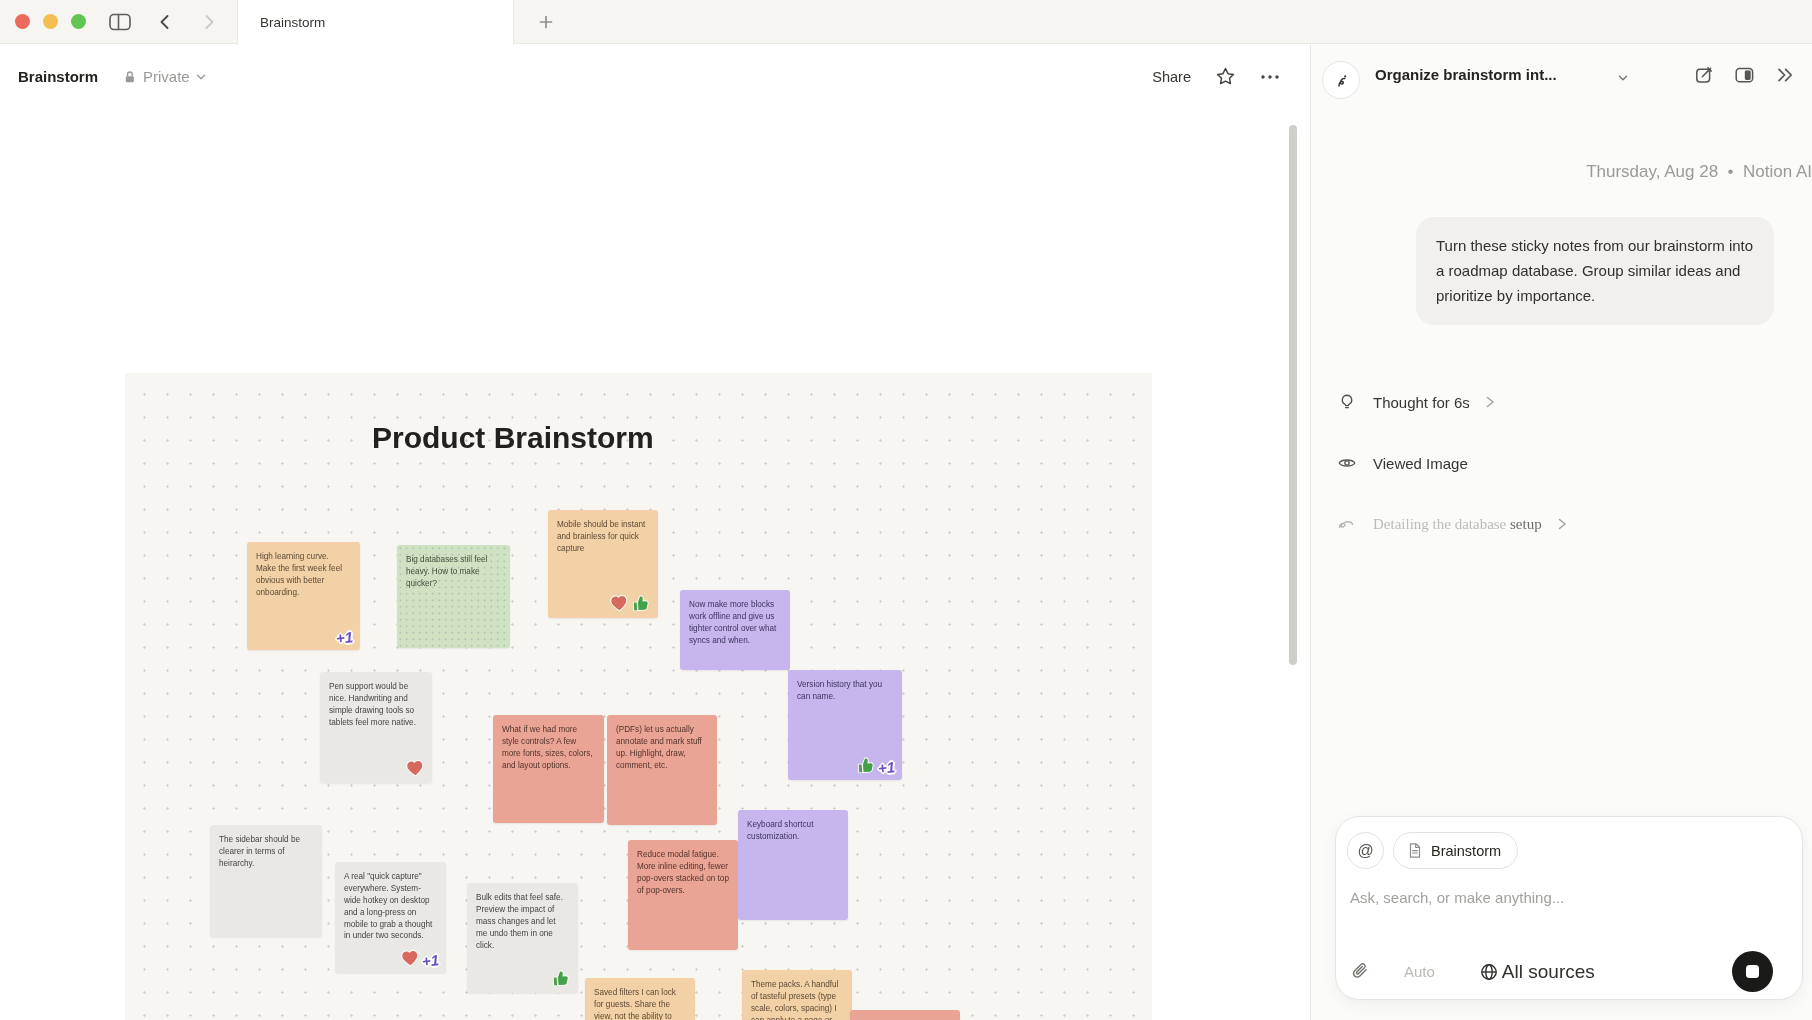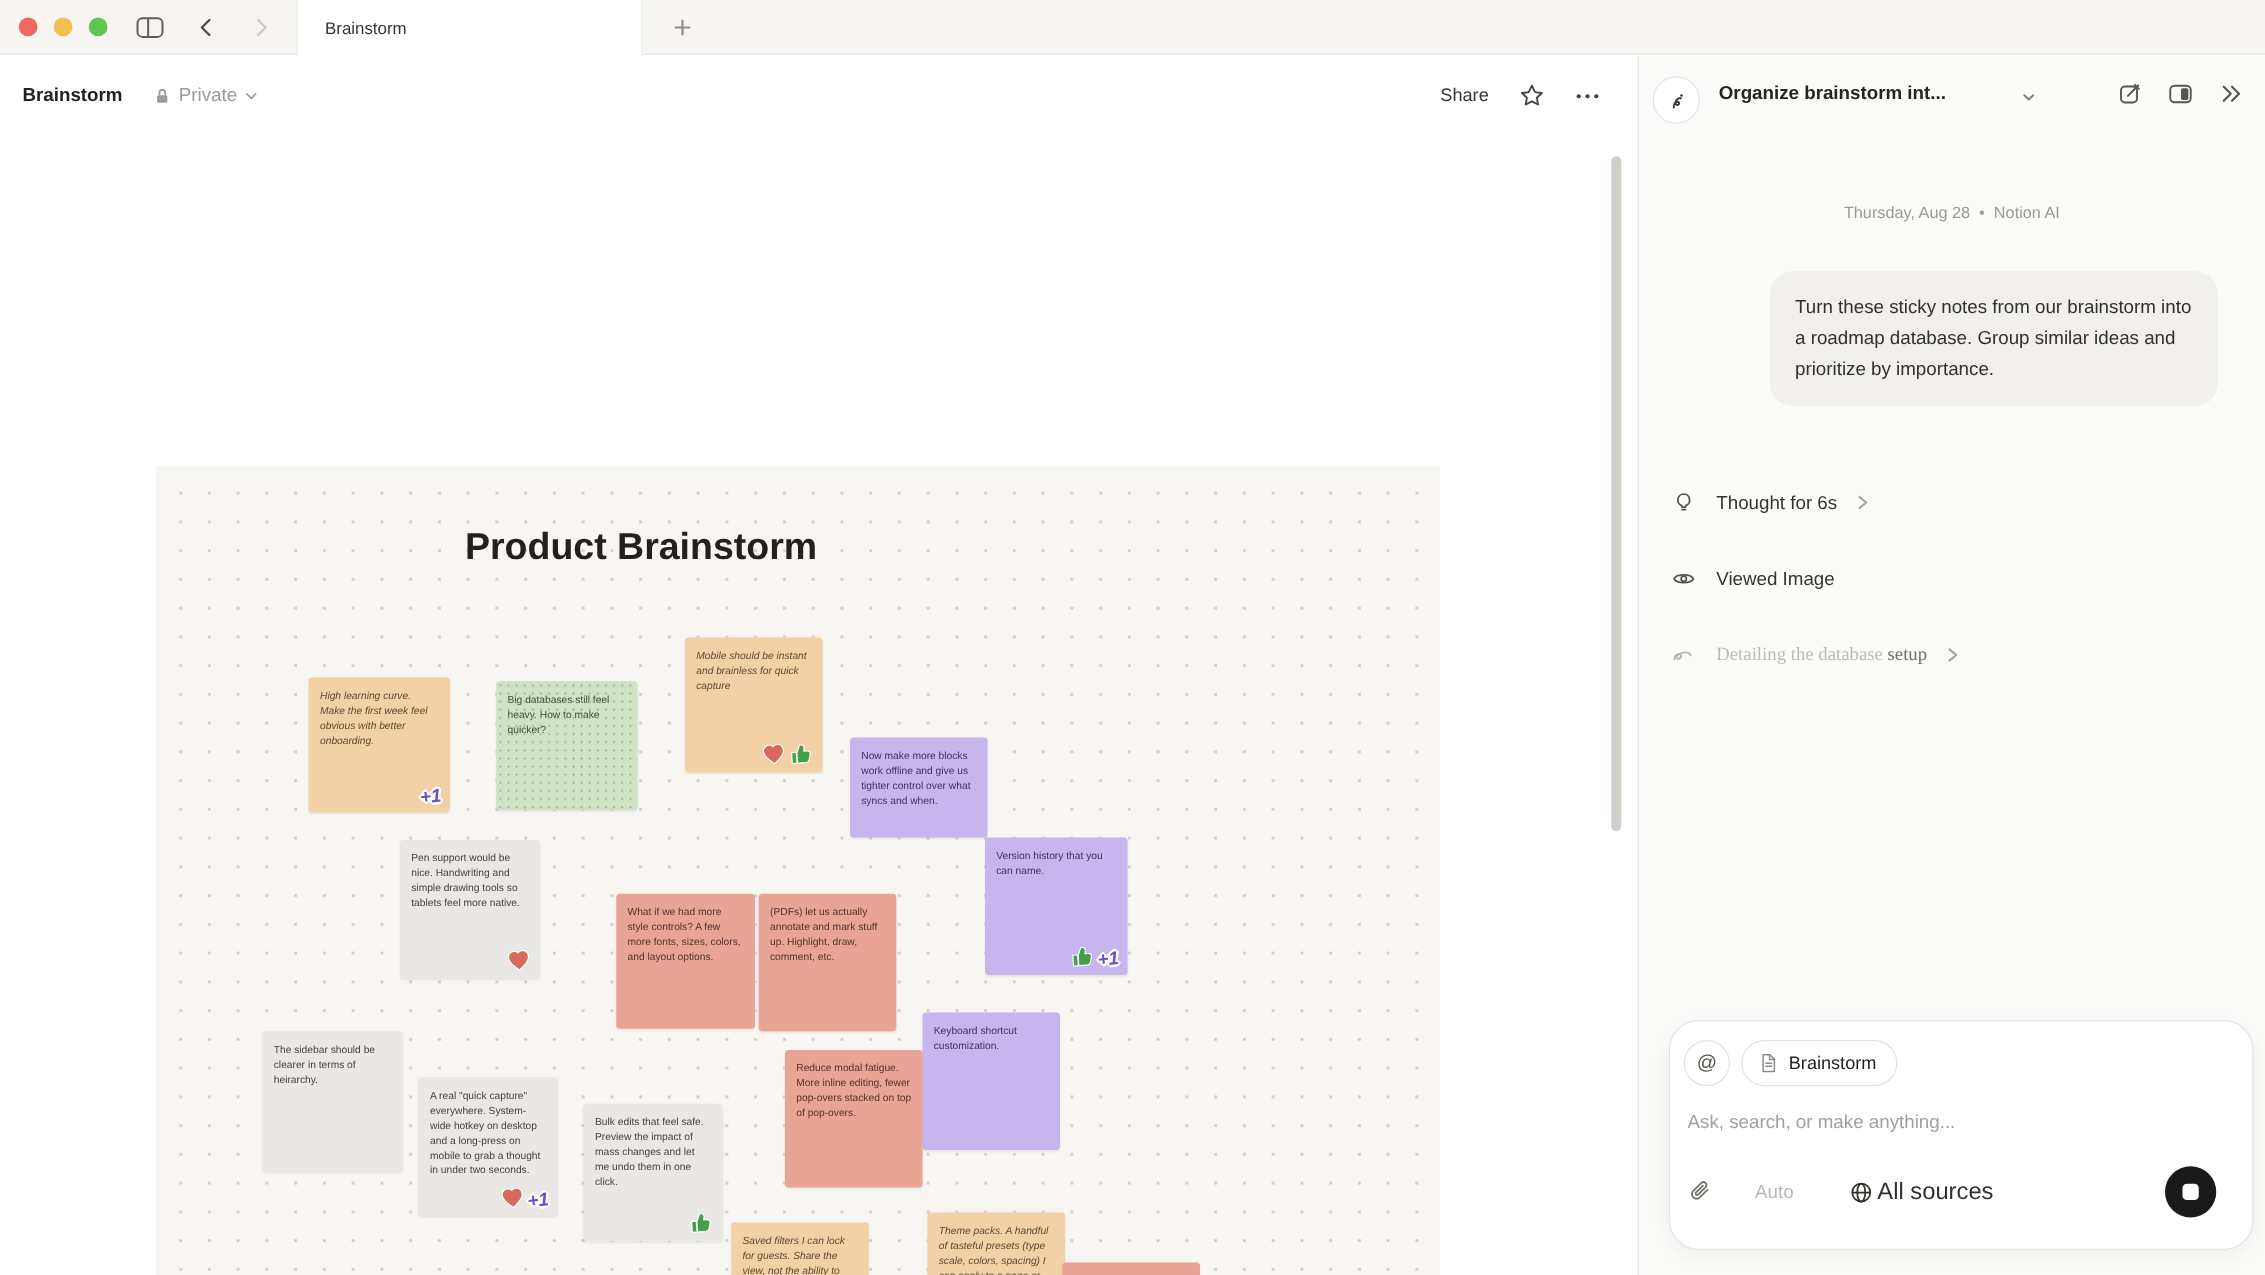--- a/index.html
+++ b/index.html
@@ -32,21 +32,21 @@
   .main { position:absolute; left:0; top:108px; width:1310px; height:912px; background:#fff; overflow:hidden; }
   .page-title { position:absolute; left:128px; top:280px; font-size:41px; font-weight:700;
     letter-spacing:-0.6px; color:#1d1c19; }
   .board { position:absolute; left:125px; top:265px; width:1027px; height:647px;
     background-color:#f7f6f3;
     background-image:radial-gradient(#d5d2cc 1.2px, transparent 1.4px);
     background-size:23px 23px; background-position:8px 10px; overflow:hidden; }
   .board-title { position:absolute; left:247px; top:48px; font-size:30px; font-weight:700; color:#23211e; }
   .note { position:absolute; border-radius:3px; box-shadow:0 1px 2px rgba(0,0,0,.07); }
   .note-text { padding:9px 9px; font-size:8.2px; line-height:1.45; }
-  .note-orange .note-text { color:#5c4a33;font-style:italic; }
+  .note-orange .note-text { color:#5c4a33; }
   .note-green  .note-text { color:#3c4a34; }
   .note-purple .note-text { color:#3b3360; }
   .note-gray   .note-text { color:#47443f; }
   .note-red    .note-text { color:#53332c; }
   .note.textured::after { content:""; position:absolute; inset:0; border-radius:inherit;
     background-image:radial-gradient(#a9a7a2 .8px, transparent 1px);
     background-size:6.5px 6.5px; opacity:.85; }
   .stickers { position:absolute; right:7px; bottom:5px; display:flex; align-items:flex-end; gap:2px; z-index:2; }
   .sticker-svg { width:20px; height:20px; }
   .plus-one { font-size:15px; font-weight:700; font-style:italic; color:#6b4ec2;
@@ -57,22 +57,22 @@
 
   
   .panel { position:absolute; left:1310px; top:45px; width:502px; height:975px;
     background:#fbfbfa; border-left:1px solid #e8e6e3; }
   .panel-header { position:absolute; left:0; top:0; width:100%; height:63px; }
   .ai-face { position:absolute; left:11px; top:16px; width:38px; height:38px; border-radius:50%;
     background:#fff; border:1px solid #e7e5e2; display:flex; align-items:center; justify-content:center; }
   .thread-title { position:absolute; left:64px; top:21px; font-size:15px; font-weight:600; color:#26241f; }
   .title-chev { position:absolute; left:305px; top:26px; }
   .panel-header-icons { position:absolute; right:16px; top:20px; display:flex; gap:20px; align-items:center; }
-  .date-line { position:absolute; left:0; top:117px; width:100%; text-align:center;
-    font-size:13px; color:#9b9a97; }
+  .date-line { position:absolute; left:0; top:117px; width:100%; text-align:right;
+    font-size:17px; color:#9b9a97; }
   .date-line b { font-weight:400; color:#9b9a97; }
   .bubble { position:absolute; left:105px; top:172px; width:358px; background:#f1f0ee;
     border-radius:18px; padding:17px 20px; font-size:15px; line-height:1.65; color:#32302c; }
   .steps { position:absolute; left:26px; top:345px; width:440px;text-align:right; }
   .step-row { display:flex; align-items:center; height:24px; margin-bottom:37px; gap:16px; }
   .step-row .step-label { font-size:15px; color:#37352f; }
   .step-row.muted { color:#bdbbb7;font-family:Liberation Serif, serif; }
   .step-row.muted .step-label { color:#bdbbb7; }
   .step-row.muted .step-label .emph { color:#6f6d69; }
   .step-icon { width:20px; height:20px; color:#57554f; flex:0 0 20px; }
@@ -84,21 +84,21 @@
     border:1px solid #e6e4e1; border-radius:24px; box-shadow:0 5px 16px rgba(0,0,0,.05); }
   .at-btn { position:absolute; left:11px; top:15px; width:37px; height:37px; border-radius:50%;
     border:1px solid #e3e2df; background:#fff; display:flex; align-items:center; justify-content:center;
     font-size:16px; color:#57554f; }
   .chip { position:absolute; left:57px; top:15px; height:37px; border-radius:19px;
     border:1px solid #e3e2df; background:#fff; display:flex; align-items:center; gap:8px;
     padding:0 16px 0 13px; font-size:14.5px; color:#26241f; }
   .composer-input { position:absolute; left:14px; top:72px; width:420px; border:0; outline:0;
     font-size:15px; color:#37352f; background:transparent; font-family:inherit; }
   .composer-input::placeholder { color:#a3a19d; }
-  .composer-bottom { position:absolute; left:14px; top:116px; width:440px; height:41px;
+  .composer-bottom { position:absolute; left:14px; top:134px; width:440px; height:41px;
     display:flex; align-items:center; }
   .auto-label { font-size:15px; color:#bbb9b5; margin-left:33px; }
   .sources { display:flex; align-items:center; gap:3px; margin-left:44px; font-size:19px;
     font-weight:500; color:#32302c; }
   .stop-btn { position:absolute; right:17px; top:0; width:41px; height:41px; border-radius:50%;
     background:#1a1a19; display:flex; align-items:center; justify-content:center; }
   .stop-square { width:13px; height:13px; border-radius:3.5px; background:#fff; }
 
   svg { display:block; }
   .hidden-defs { position:absolute; width:0; height:0; overflow:hidden; }

